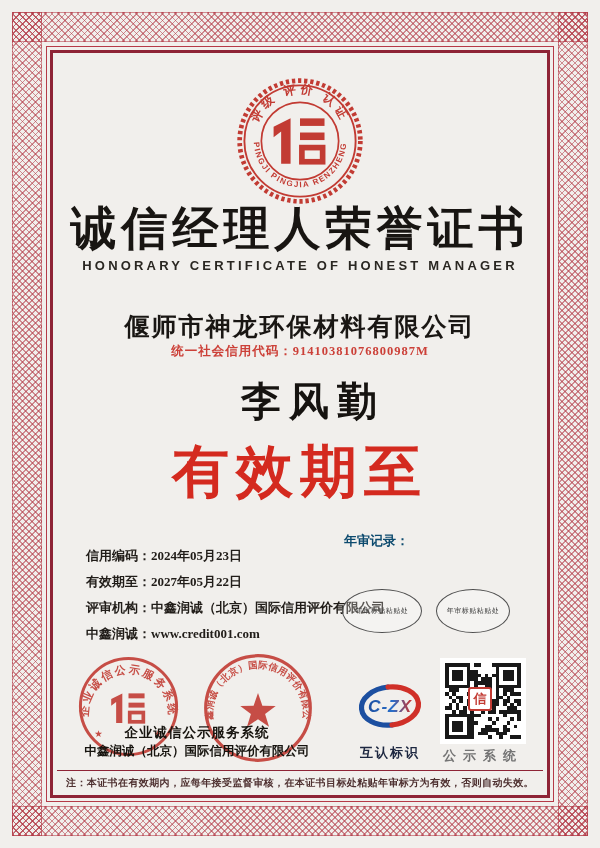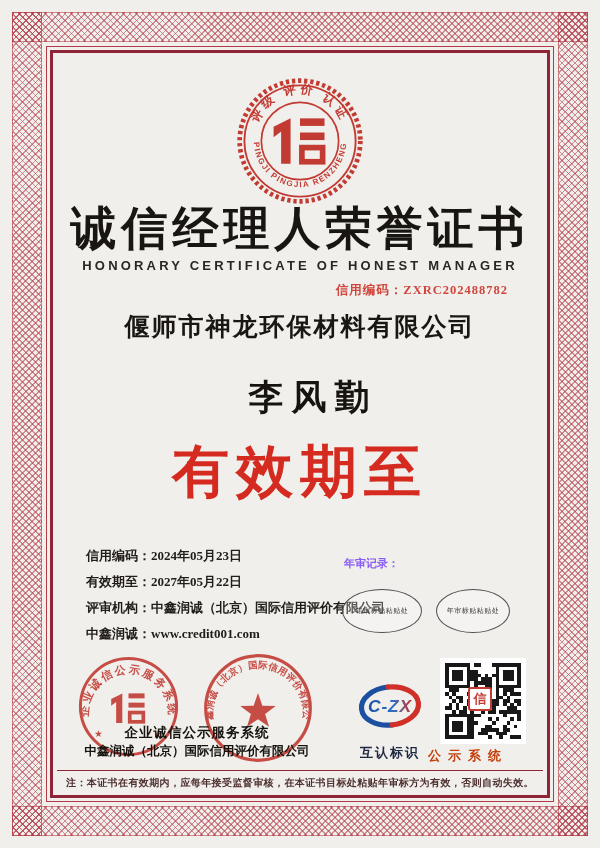--- a/index.html
+++ b/index.html
@@ -24,43 +24,43 @@
   .frame-thick{position:absolute;inset:50px;border:3px solid #8e2436;background:#f1efec;}
   
   .abs{position:absolute;}
   .center{left:53px;right:53px;text-align:center;}
   .badge{left:234px;top:75px;width:132px;height:132px;}
   .title{top:204px;font-size:46px;font-weight:900;color:#181512;letter-spacing:5px;line-height:1.1;}
   .subtitle{top:258px;font-size:13px;font-weight:700;color:#2a2722;letter-spacing:3.2px;font-family:"Liberation Sans","DejaVu Sans",sans-serif;}
   .credit-line{top:282px;right:92px;font-size:12.5px;font-weight:700;color:#d0453c;letter-spacing:1px;}
   .company{top:310px;font-size:25px;font-weight:900;color:#191613;letter-spacing:2px;}
   .social-line{top:343px;font-size:12.5px;font-weight:700;color:#cc4038;letter-spacing:1px;}
-  .person{top:374px;font-size:35px;font-weight:900;color:#161310;letter-spacing:8px;padding-left:26px;}
+  .person{top:374px;font-size:40px;font-weight:900;color:#161310;letter-spacing:8px;padding-left:26px;}
   .honor{top:434px;font-size:57px;font-weight:900;color:#d42a1f;letter-spacing:7px;}
   .details{left:86px;top:543px;font-size:13px;font-weight:700;color:#211d19;}
   .detail-row{height:26px;line-height:26px;white-space:nowrap;}
-  .annual-label{left:344px;top:556px;font-size:11px;font-weight:700;color:#8b5cf6;}
+  .annual-label{left:344px;top:532px;font-size:13px;font-weight:700;color:#0c4a6e;}
   .oval{border:1.5px solid #4f4f4f;border-radius:50%;display:flex;align-items:center;justify-content:center;
         font-size:7px;color:#3c3c3c;letter-spacing:.5px;background:rgba(255,255,255,.25);}
   .oval.o1{left:342px;top:589px;width:78px;height:42px;}
   .oval.o2{left:436px;top:589px;width:72px;height:42px;}
   .seal{mix-blend-mode:multiply;opacity:.93;}
   .seal.l{left:77px;top:655px;width:103px;height:103px;}
   .seal.r{left:202px;top:652px;width:112px;height:112px;}
   .org-block{left:56px;top:724px;width:282px;text-align:center;color:#17140f;}
   .org-line1{font-size:13.5px;font-weight:900;letter-spacing:1px;line-height:18px;}
   .org-line2{font-size:12.5px;font-weight:900;letter-spacing:0;line-height:19px;white-space:nowrap;}
   .czx{left:350px;top:680px;width:80px;height:52px;}
   .czx-label{left:350px;top:744px;width:80px;text-align:center;font-size:13px;font-weight:900;color:#1d2740;letter-spacing:2px;}
   .qr{left:440px;top:658px;width:86px;height:86px;background:#fff;padding:5px;box-sizing:border-box;
       display:grid;grid-template-columns:repeat(21,1fr);grid-template-rows:repeat(21,1fr);}
   .qr div{background:#181818;}
   .qr-center{left:468px;top:687px;width:24px;height:24px;background:#fff;border:2px solid #c23b33;border-radius:3px;
       color:#c23b33;font-size:13px;font-weight:900;display:flex;align-items:center;justify-content:center;box-sizing:border-box;}
-  .qr-label{left:428px;top:747px;width:110px;font-size:13px;font-weight:900;color:#c2410c;letter-spacing:7px;}
+  .qr-label{left:428px;top:747px;width:110px;text-align:center;font-size:13px;font-weight:900;color:#737373;letter-spacing:7px;}
   .note{left:57px;right:57px;bottom:56px;border-top:1.5px solid #8e2436;padding:5px 2px 2px;
         text-align:center;font-size:10px;font-weight:700;color:#4e3030;letter-spacing:.4px;white-space:nowrap;}
 </style>
 </head>
 <body>
 
 <div class="stage">
   <div class="paper"></div>
 
   <div class="lace top"></div>
@@ -87,25 +87,25 @@
     <g transform="translate(70,70)" fill="#c23b33">
       <path d="M -10,-24 L -10,24 L -20,24 L -20,-10 L -28,-4 L -28,-15 Z"></path>
       <rect x="0" y="-24" width="26" height="8"></rect>
       <rect x="0" y="-9" width="26" height="8"></rect>
       <rect x="2" y="7" width="22" height="15" fill="none" stroke="#c23b33" stroke-width="6"></rect>
     </g>
   </svg>
 
   <div class="abs center subtitle">HONORARY CERTIFICATE OF HONEST MANAGER</div>
   <div class="abs center title">诚信经理人荣誉证书</div>
-  <div class="abs credit-line">
-    <span>信用编码：</span><span>ZXRC202488782</span>
+
+  <div class="abs center company">偃师市神龙环保材料有限公司</div>
+  <div class="abs center social-line">
+    <span>统一社会信用代码：</span><span>91410381076800987M</span>
   </div>
-
-  <div class="abs center company">偃师市神龙环保材料有限公司</div>
 
   <div class="abs center person">李风勤</div>
   <div class="abs center honor">有效期至</div>
 
   <div class="abs details">
     <div class="detail-row">
       <span>信用编码：</span><span>2024年05月23日</span>
     </div>
     <div class="detail-row">
       <span>有效期至：</span><span>2027年05月22日</span>

